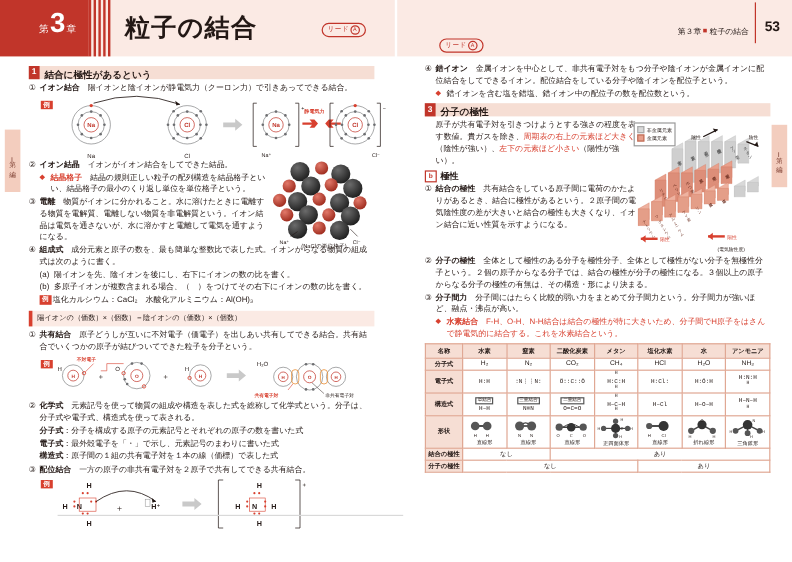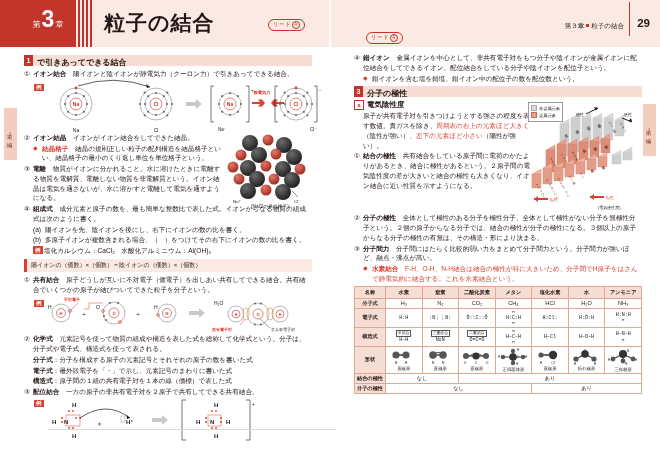--- a/index.html
+++ b/index.html
@@ -129,32 +129,32 @@
     <span>リード</span><span class="cap">A</span>
   </div>
   <div class="lead-badge" id="lead-right">
     <span>リード</span><span class="cap">A</span>
   </div>
 
   <div class="run-head">
     <span>第３章</span><span class="sq"></span><span>粒子の結合</span>
   </div>
   <div class="page-rule"></div>
-  <div class="page-num">29</div>
+  <div class="page-num">53</div>
 
   <div class="side-tab" id="side-tab-left">第Ⅰ編</div>
   <div class="side-tab" id="side-tab-right">第Ⅰ編</div>
 
   <div class="gutter"></div>
 
   <div class="col" id="col-left">
 
     <div class="sec">
       <div class="num">1</div>
-      <div class="txt">で引きあってできる結合</div>
+      <div class="txt">結合に極性があるという</div>
     </div>
 
     <div class="item">
       <div class="mk">①</div>
       <div class="bd"><span class="b">イオン結合</span><span>　陽イオンと陰イオンが静電気力（クーロン力）で引きあってできる結合。</span></div>
     </div>
 
     <div class="fig" style="height:52px;margin:1px 0 0 10px;">
       <span class="ex" style="position:absolute;left:0;top:4px;">例</span>
       <svg width="268" height="52" viewBox="0 0 268 52">
@@ -612,28 +612,28 @@
           <text x="80" y="99" font-size="4" fill="#d8402f">陽性</text>
           <text x="72" y="109" font-size="4" fill="#231815">(電気陰性度)</text>
         </svg>
         <div class="eneg-legend">
           <div><span class="sw" style="background:#d9d9d9;border:.4px solid #aaa;"></span><span>非金属元素</span></div>
           <div><span class="sw" style="background:#e8a08c;border:.4px solid #c0705a;"></span><span>金属元素</span></div>
         </div>
       </div>
 
       <div style="width:178px;">
-        <div class="subhead">
-          <div class="box">a</div>
-          <div class="t">電気陰性度</div>
-        </div>
         <div class="item indent1">
           <div class="bd"><span>原子が共有電子対を引きつけようとする強さの程度を表す数値。貴ガスを除き、</span><span class="rd">周期表の右上の元素ほど大きく</span><span>（陰性が強い）、</span><span class="rd">左下の元素ほど小さい</span><span>（陽性が強い）。</span></div>
         </div>
 
+        <div class="subhead">
+          <div class="box">b</div>
+          <div class="t">極性</div>
+        </div>
         <div class="item">
           <div class="mk">①</div>
           <div class="bd"><span class="b">結合の極性</span><span>　共有結合をしている原子間に電荷のかたよりがあるとき、結合に極性があるという。２原子間の電気陰性度の差が大きいと結合の極性も大きくなり、イオン結合に近い性質を示すようになる。</span></div>
         </div>
       </div>
     </div>
 
     <div class="item">
       <div class="mk">②</div>
       <div class="bd"><span class="b">分子の極性</span><span>　全体として極性のある分子を極性分子、全体として極性がない分子を無極性分子という。２個の原子からなる分子では、結合の極性が分子の極性になる。３個以上の原子からなる分子の極性の有無は、その構造・形により決まる。</span></div>

